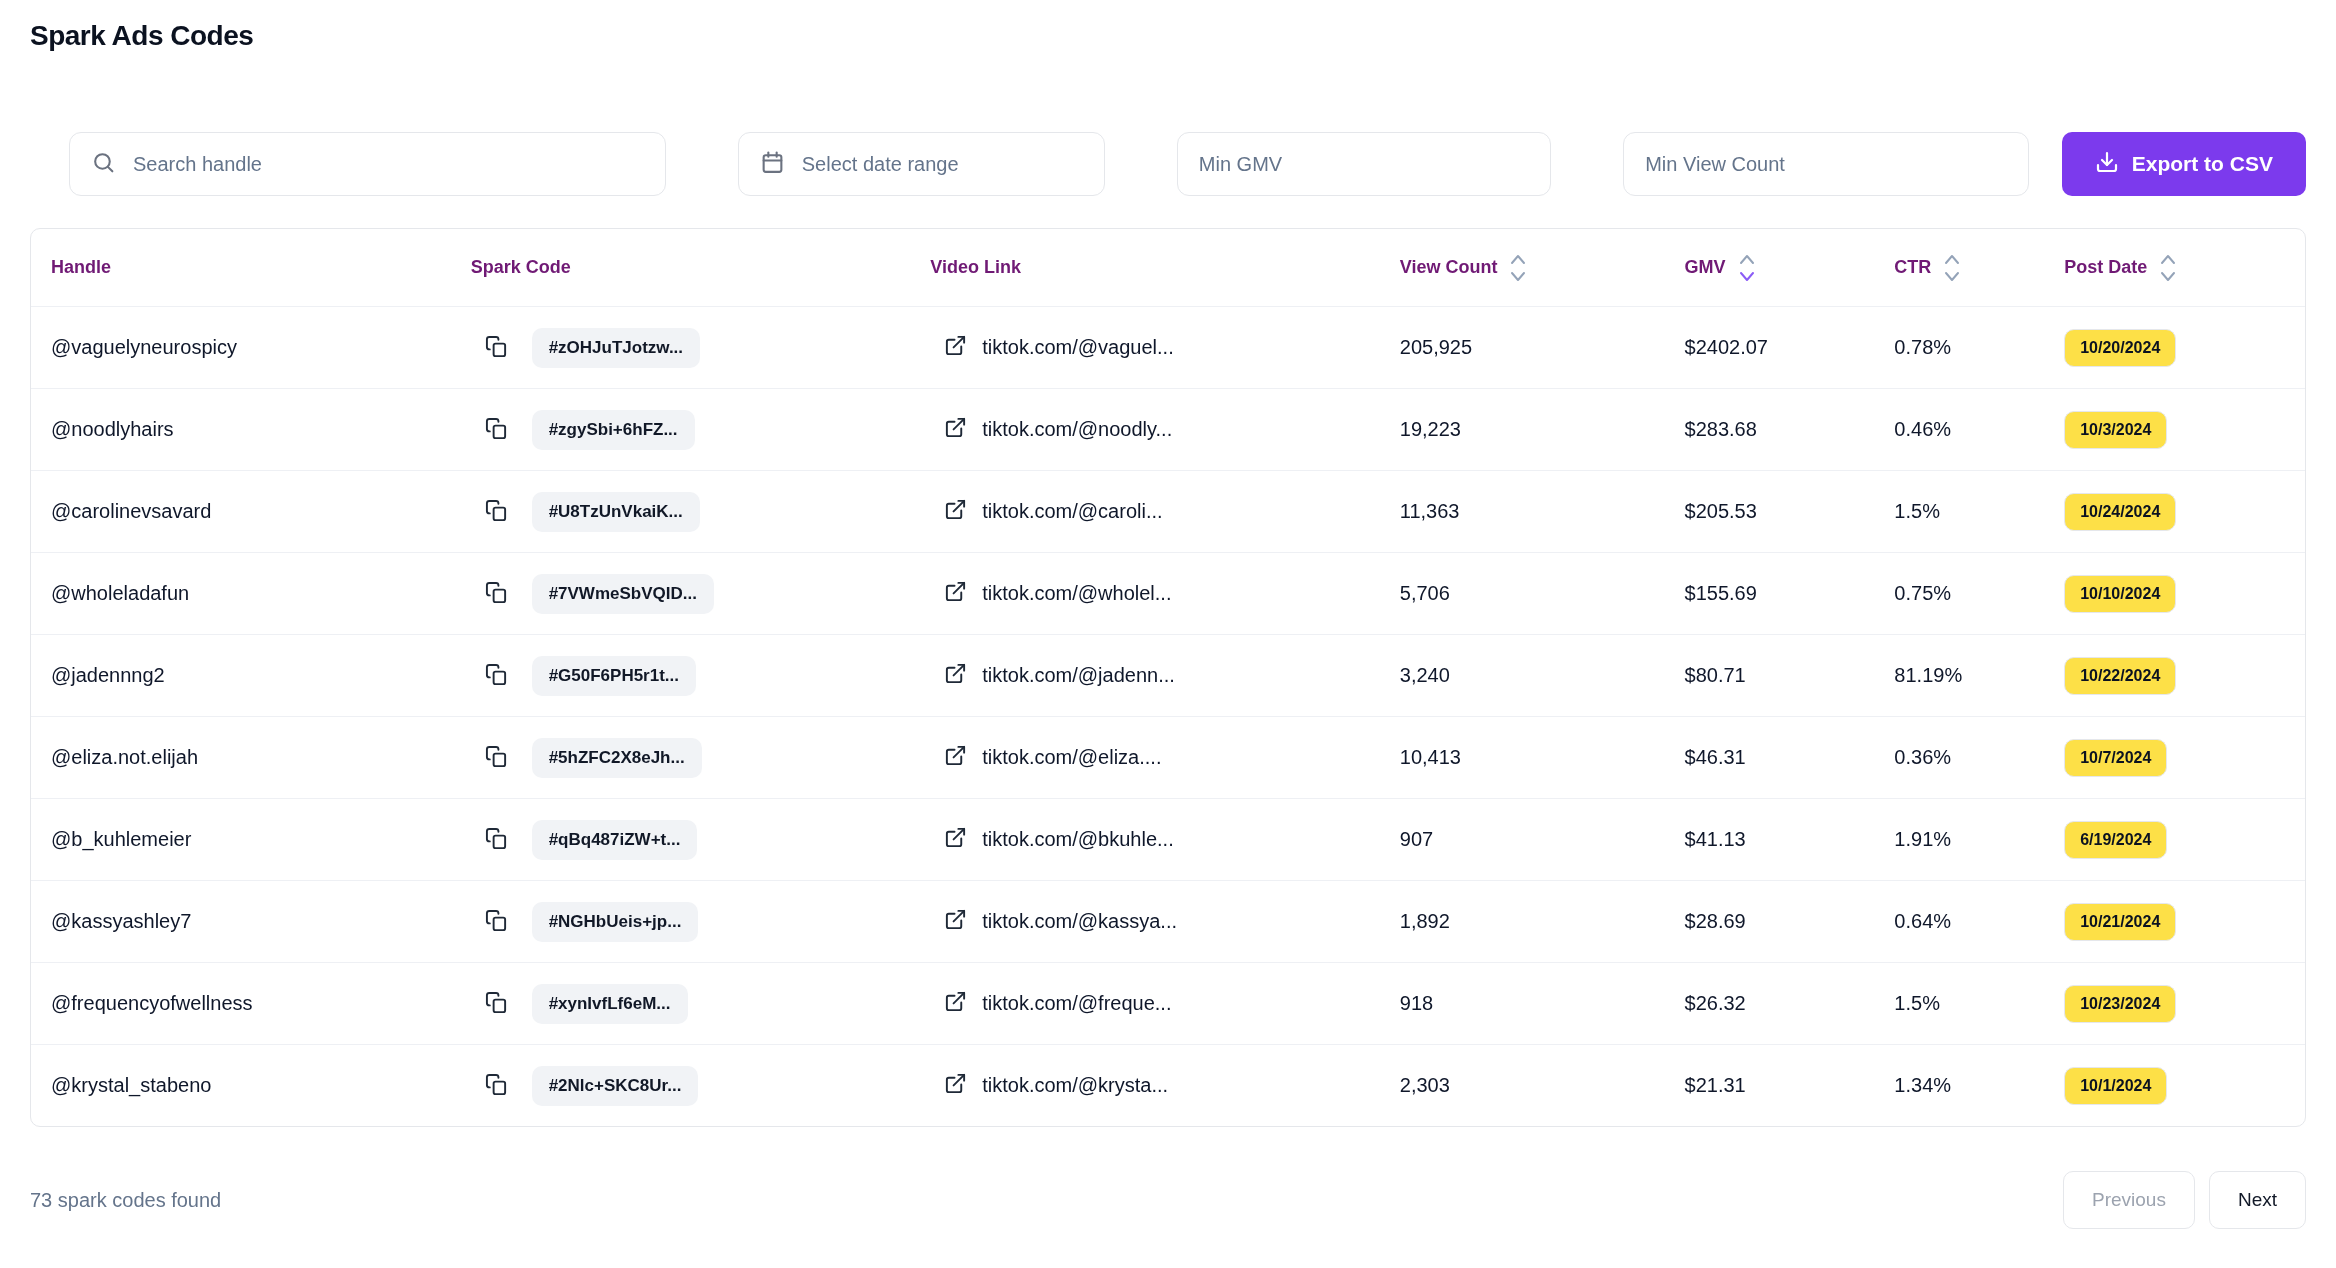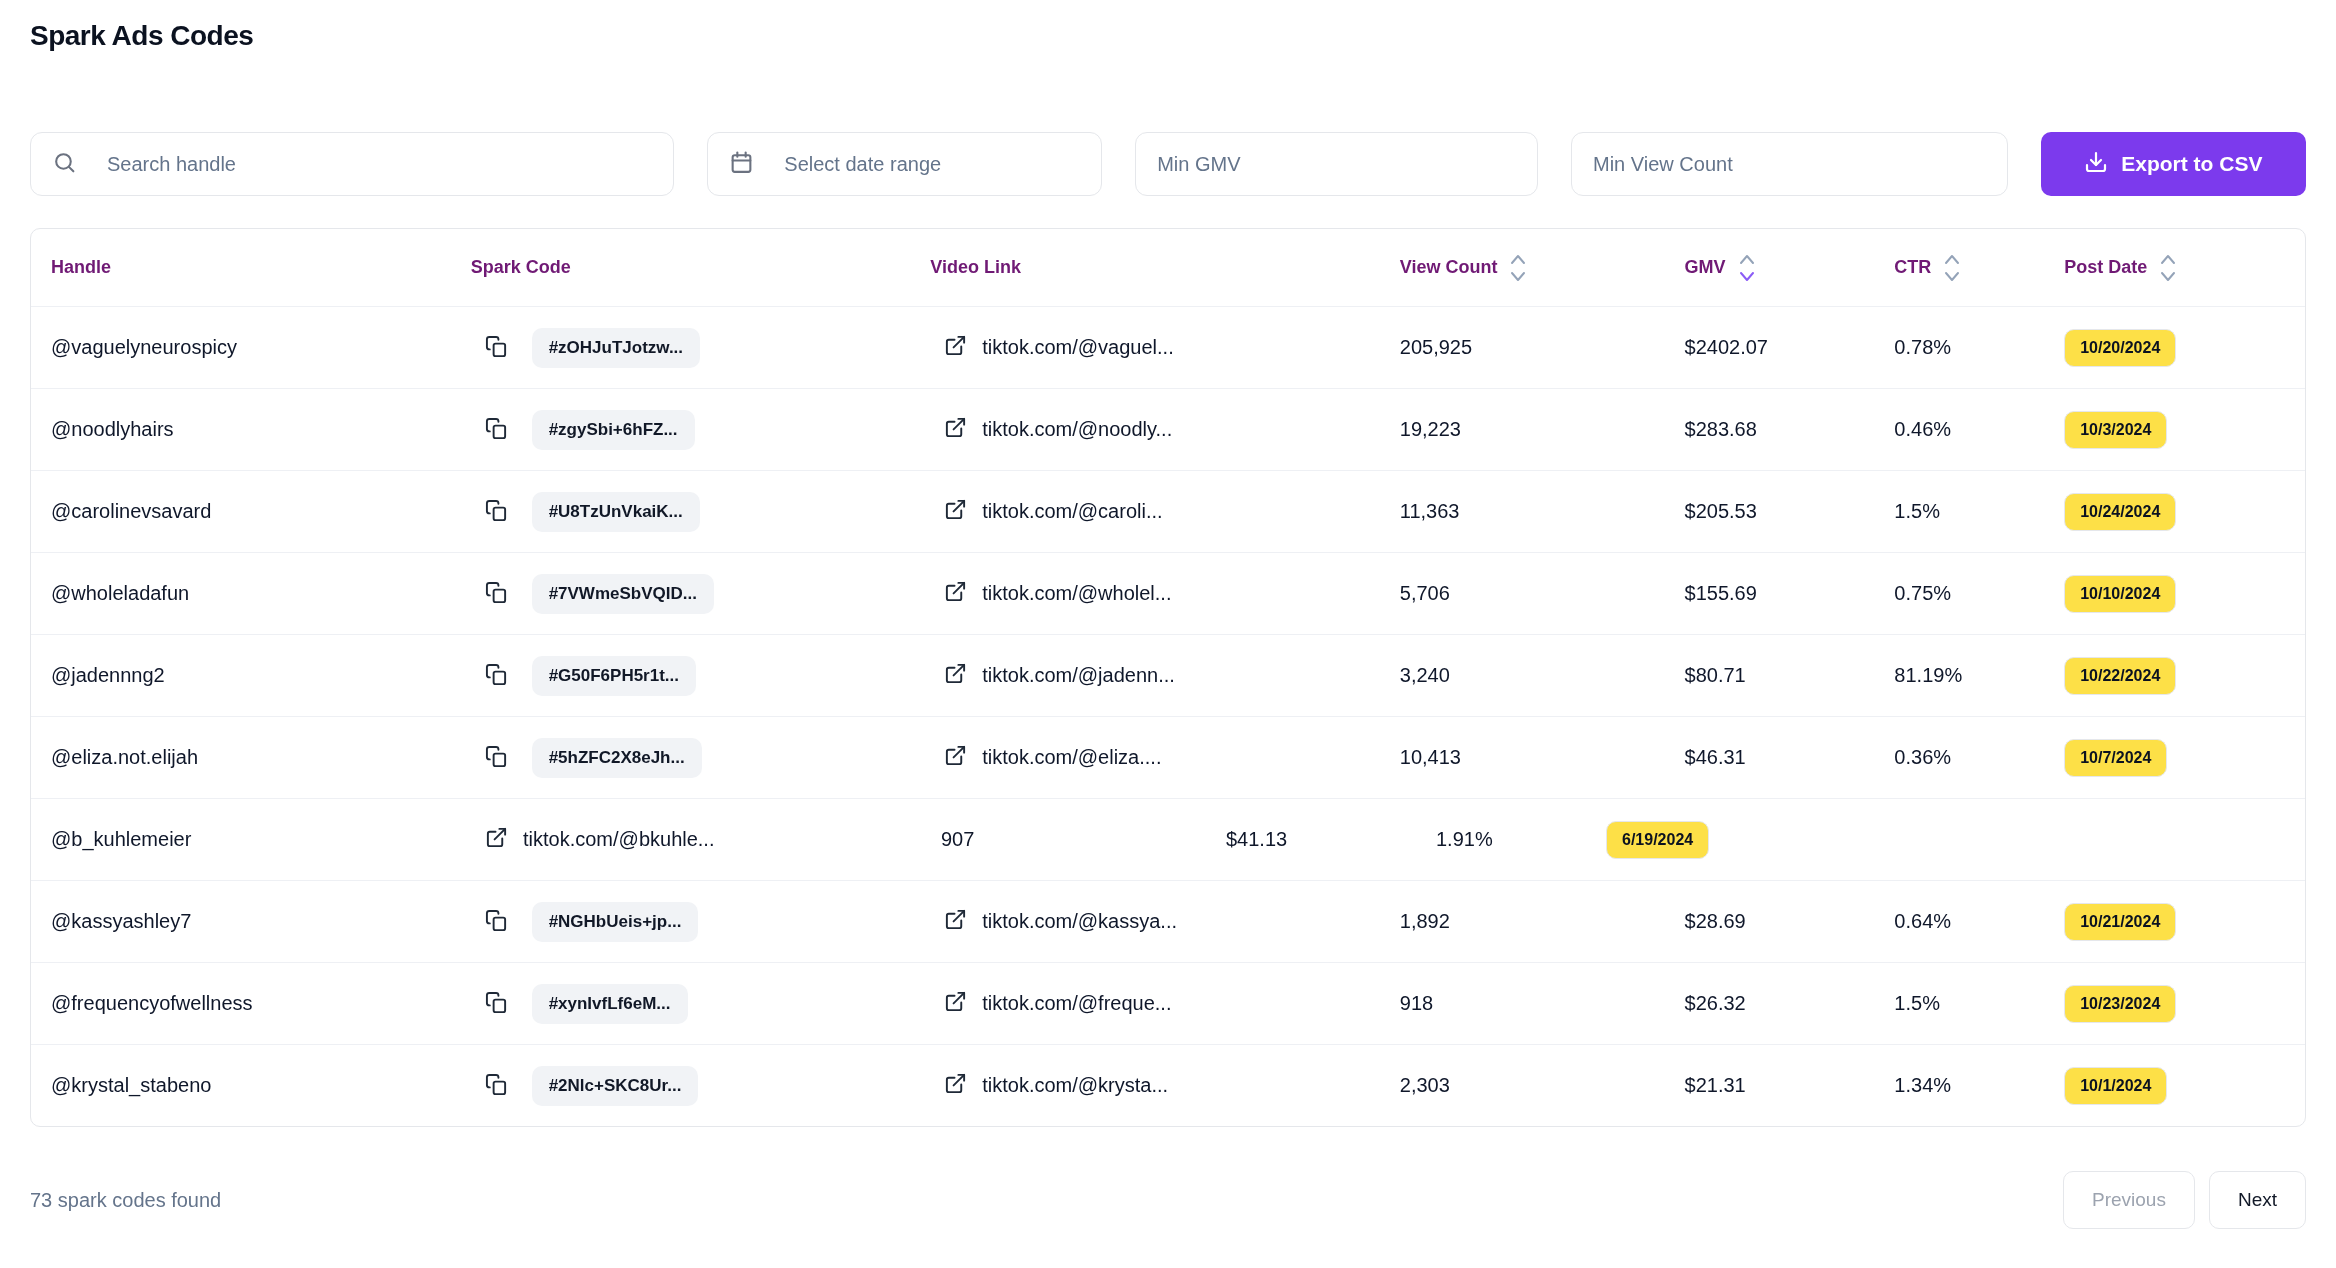--- a/index.html
+++ b/index.html
@@ -24,23 +24,24 @@
     display: flex;
     align-items: center;
     gap: 33px;
   }
   .input-box {
     height: 64px;
     border: 1px solid #e5e7eb;
     border-radius: 12px;
     display: flex;
     align-items: center;
-    gap: 30px;
+    gap: 17px;
     padding: 0 21px;
     background: #fff;
+    margin-left: 39px;
   }
   .input-box svg { flex: 0 0 auto; stroke: #6b7280; }
   .input-box input {
     border: none; outline: none;
     font-family: "Liberation Sans", sans-serif;
     font-size: 20px;
     color: #0f172a;
     width: 100%;
     background: transparent;
   }
@@ -506,20 +507,31 @@
       <span class="num-text">0.36%</span>
     </div>
     <div class="cell c7">
       <span class="date-pill">10/7/2024</span>
     </div>
   </div>
         <div class="t-row t-body-row">
     <div class="cell c1">
       <span class="handle-text">@b_kuhlemeier</span>
     </div>
+    <div class="cell c2">
+      <button class="copy-btn">
+        <span>
+          <svg width="23" height="23" viewBox="0 0 24 24" fill="none" stroke-width="2" stroke-linecap="round" stroke-linejoin="round">
+                  <rect x="9" y="9" width="12" height="13" rx="2"></rect>
+                  <path d="M5 15H4.5A2.5 2.5 0 0 1 2 12.5V4.5A2.5 2.5 0 0 1 4.5 2h7A2.5 2.5 0 0 1 14 4.5V5"></path>
+                </svg>
+        </span>
+      </button>
+      <span class="code-chip">#qBq487iZW+t...</span>
+    </div>
     <div class="cell c3">
       <span class="video-link">
         <span>
           <svg width="23" height="23" viewBox="0 0 24 24" fill="none" stroke-width="2" stroke-linecap="round" stroke-linejoin="round">
                   <path d="M18 13v6a2 2 0 0 1-2 2H5a2 2 0 0 1-2-2V8a2 2 0 0 1 2-2h6"></path>
                   <polyline points="15 3 21 3 21 9"></polyline>
                   <line x1="10" y1="14" x2="21" y2="3"></line>
                 </svg>
         </span>
         <span class="link-text">tiktok.com/@bkuhle...</span>

